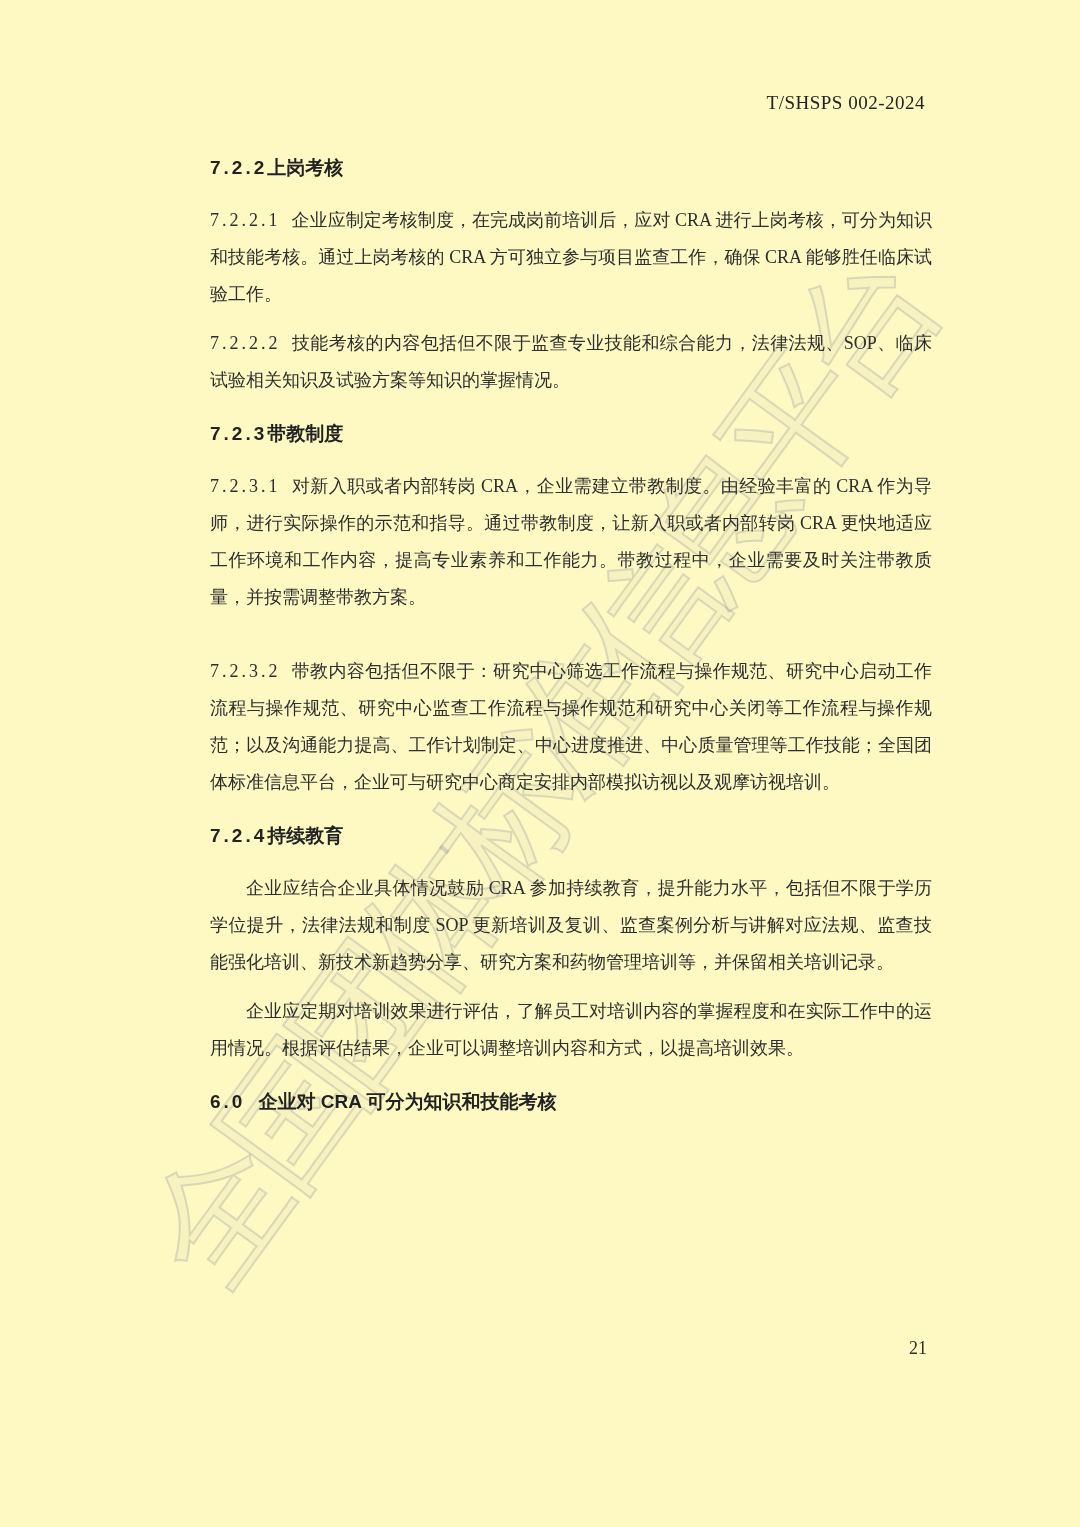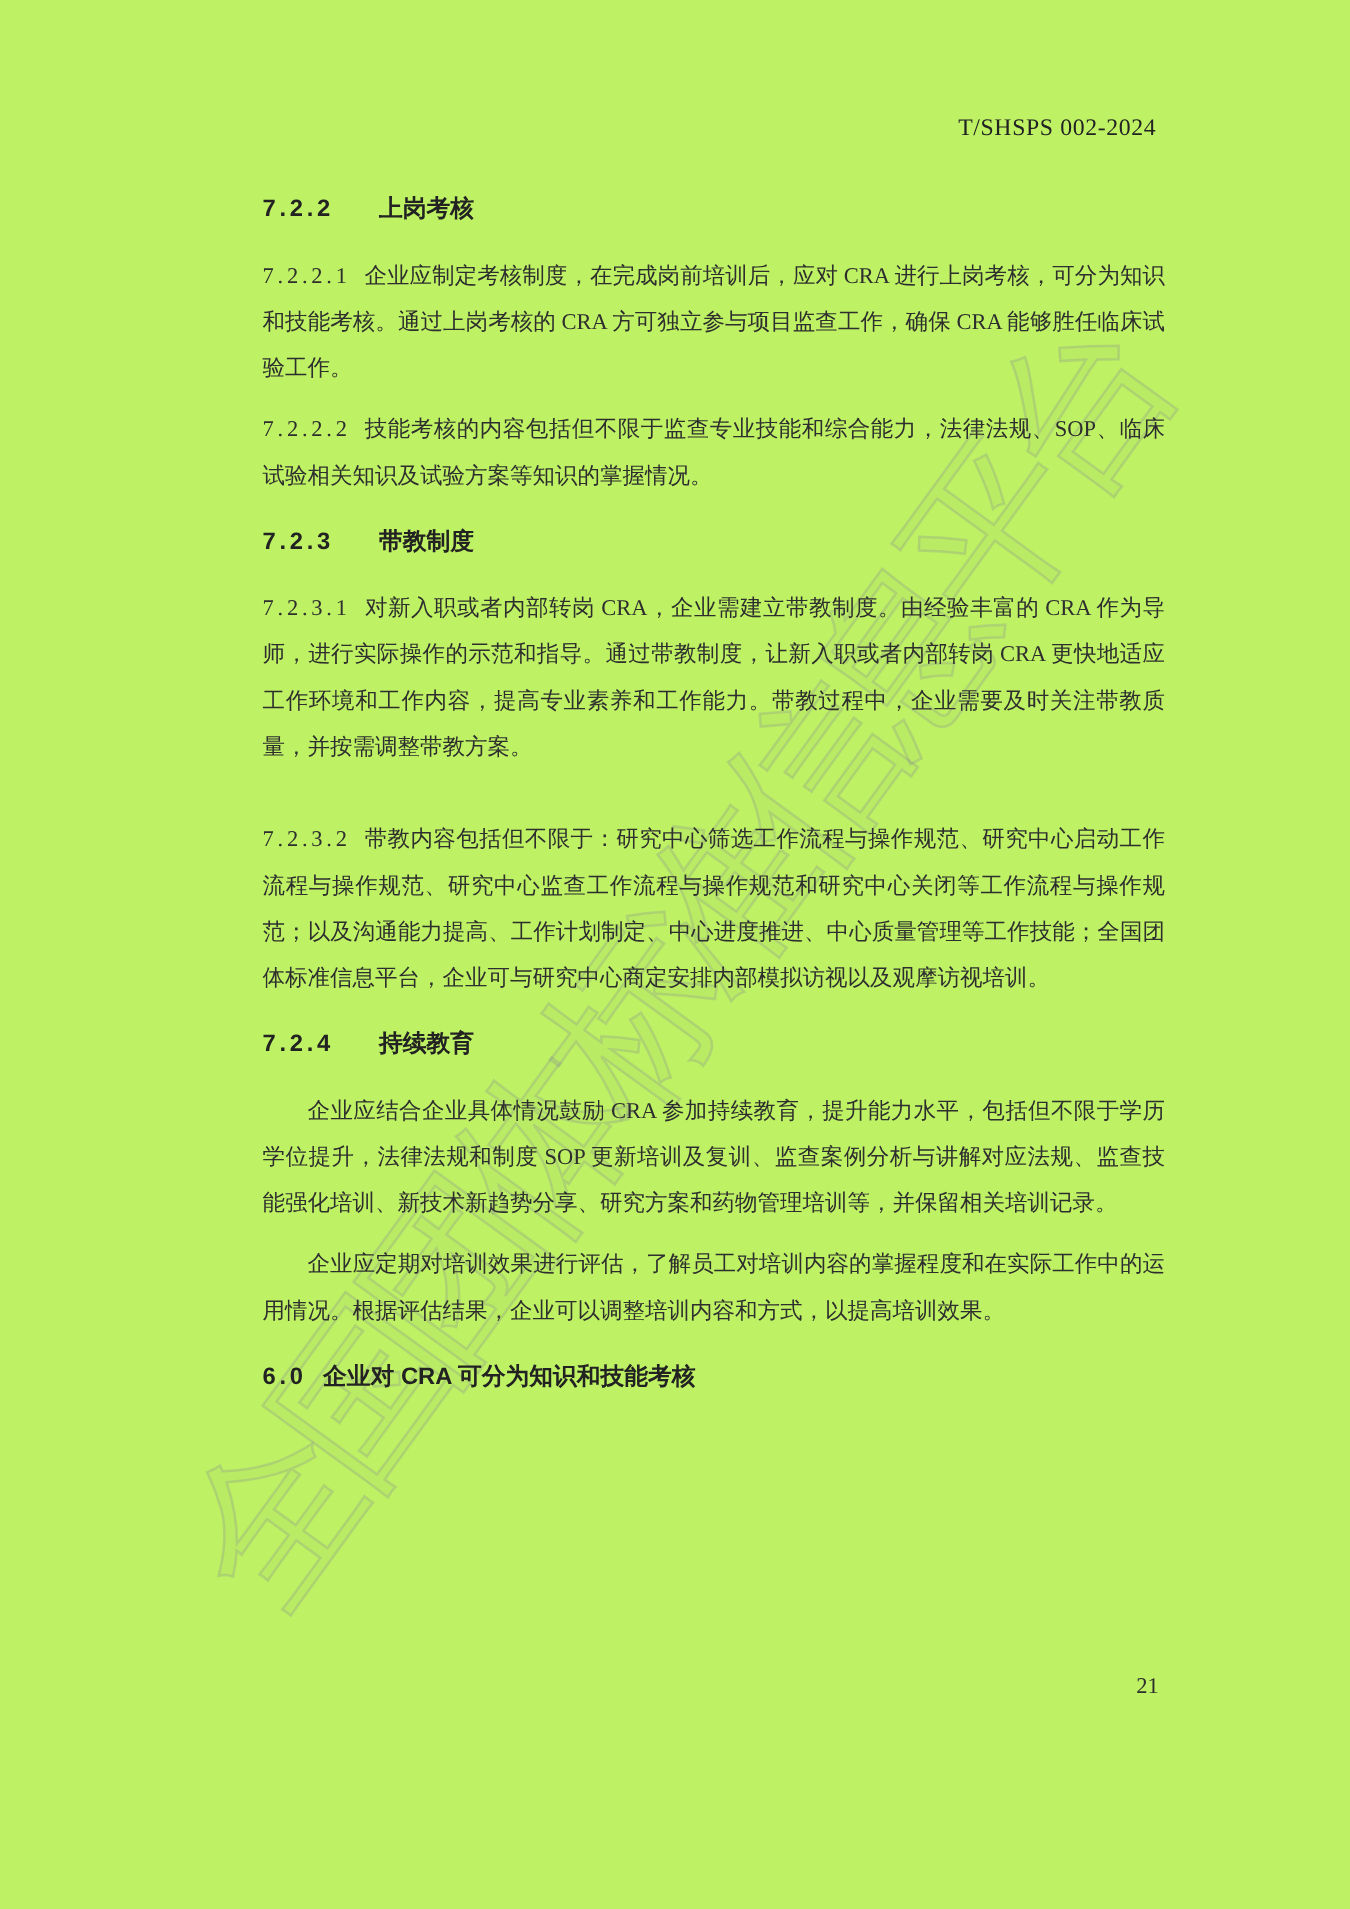--- a/index.html
+++ b/index.html
@@ -4,21 +4,21 @@
 <style>
   html, body {
     margin: 0;
     padding: 0;
     background: #ffffff;
   }
   .page {
     position: relative;
     width: 1080px;
     height: 1527px;
-    background: #bef264;
+    background: #fef9c3;
     overflow: hidden;
     font-family: "Liberation Serif", "DejaVu Serif", serif;
     color: #2e2e2e;
   }
   .doc-header {
     position: absolute;
     top: 92px;
     right: 155px;
     z-index: 2;
     font-size: 19px;
@@ -54,21 +54,20 @@
     font-family: "Liberation Sans", "DejaVu Sans", sans-serif;
     font-size: 19px;
     font-weight: 700;
     color: #222222;
     line-height: 37px;
     margin: 16px 0;
     text-align: left;
   }
   .sec-heading .h-num {
     letter-spacing: 3px;
-    margin-right: 36px;
     font-weight: 700;
   }
   .sec-heading .h-num.short-gap {
     margin-right: 13px;
   }
   .clause, .plain {
     margin: 12px 0;
   }
   .clause .num {
     letter-spacing: 3px;

